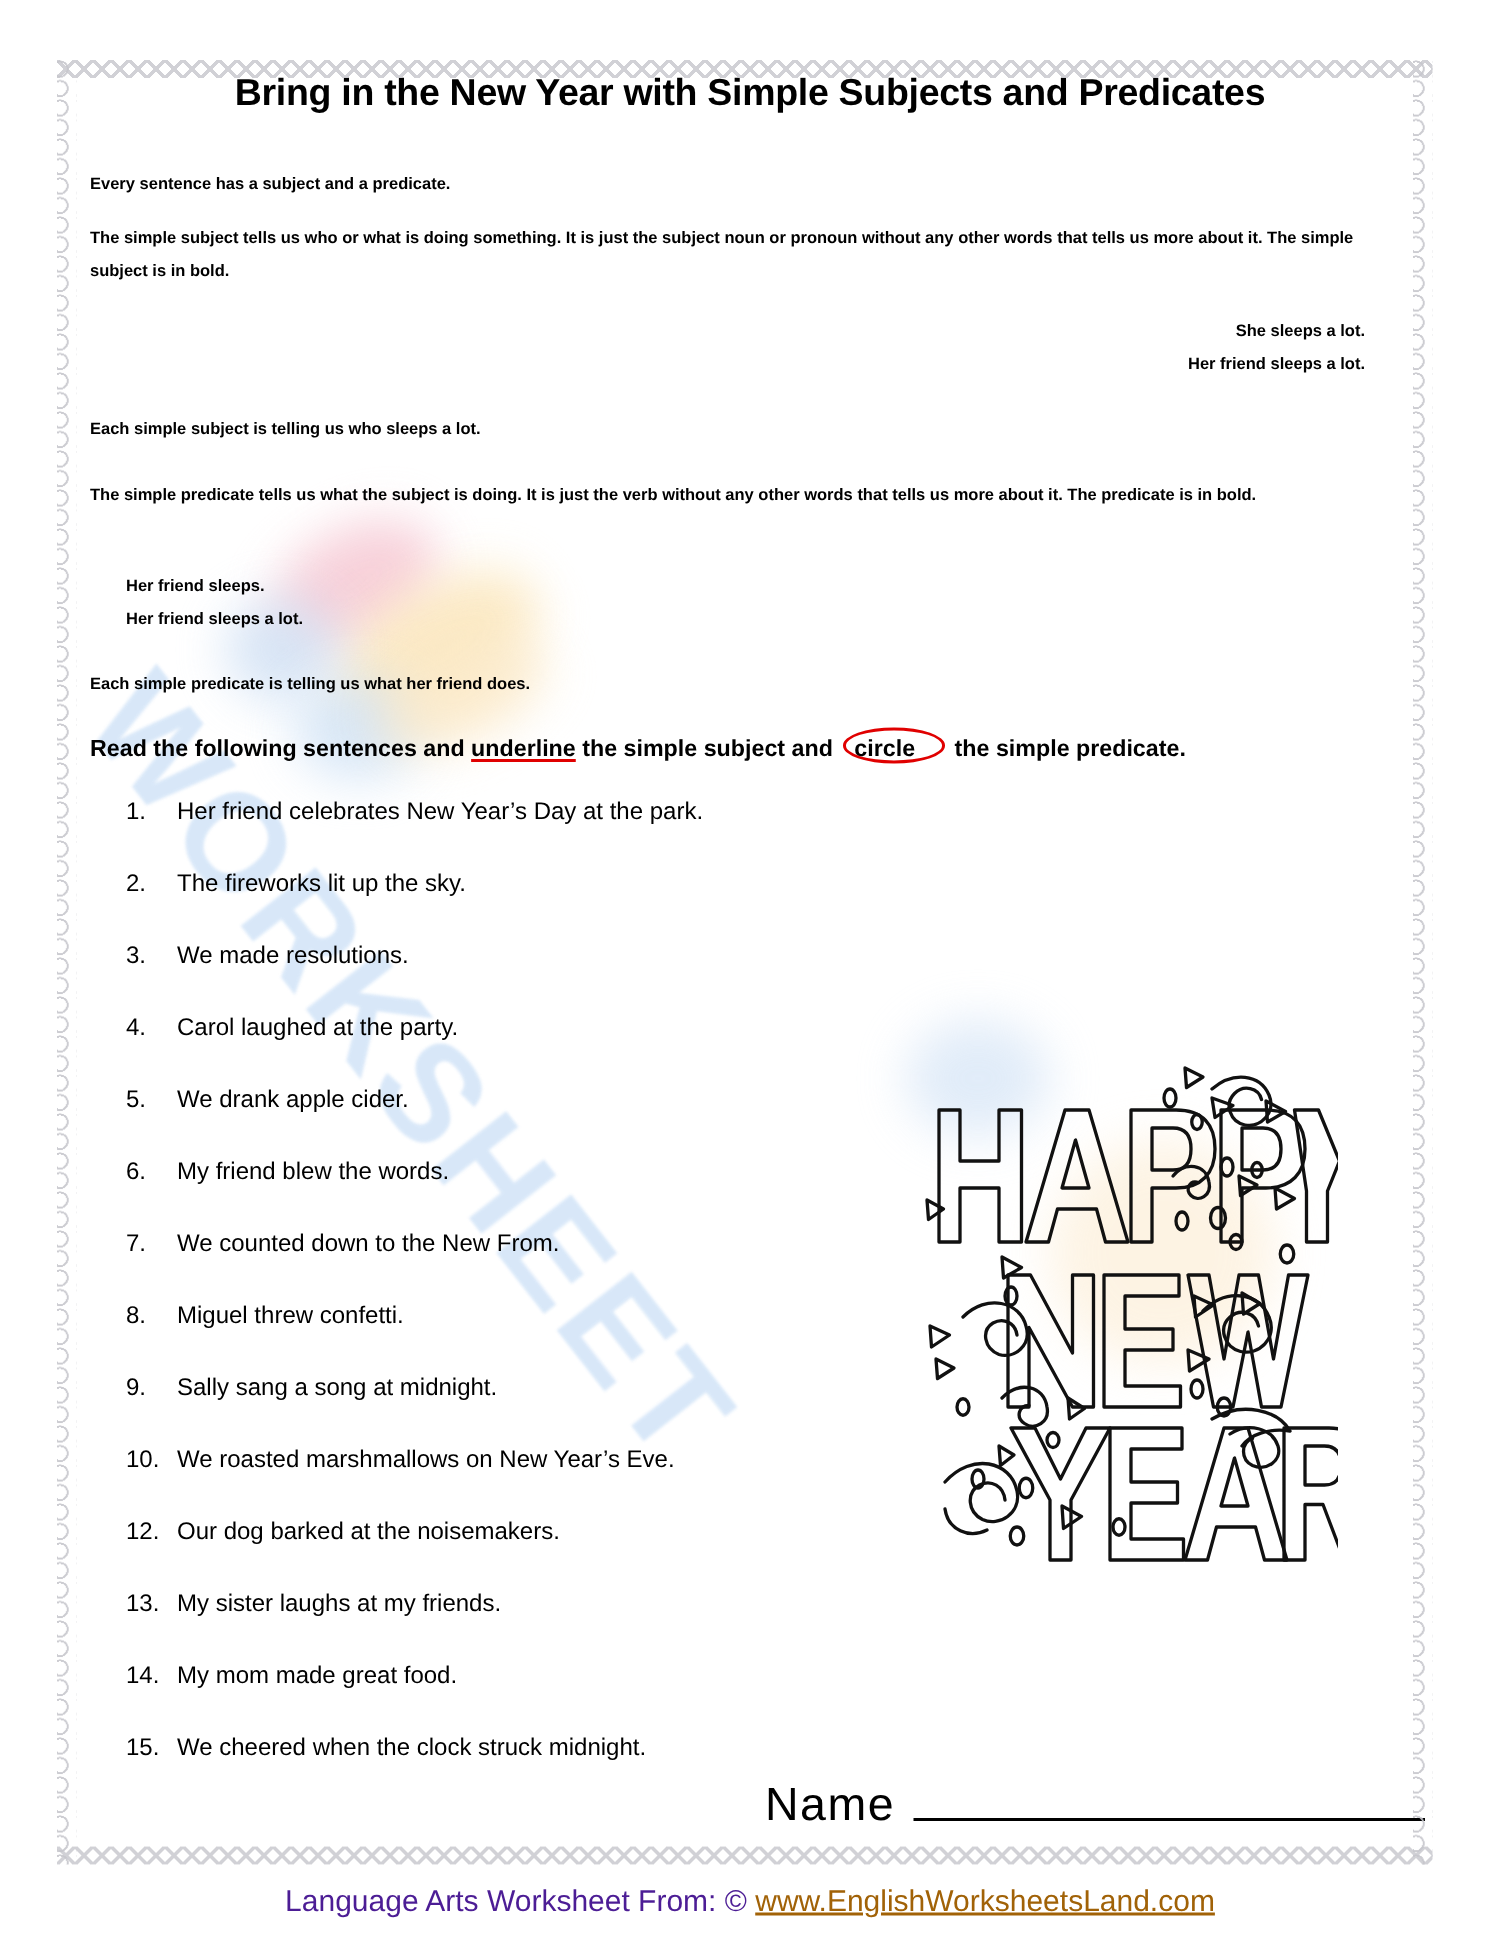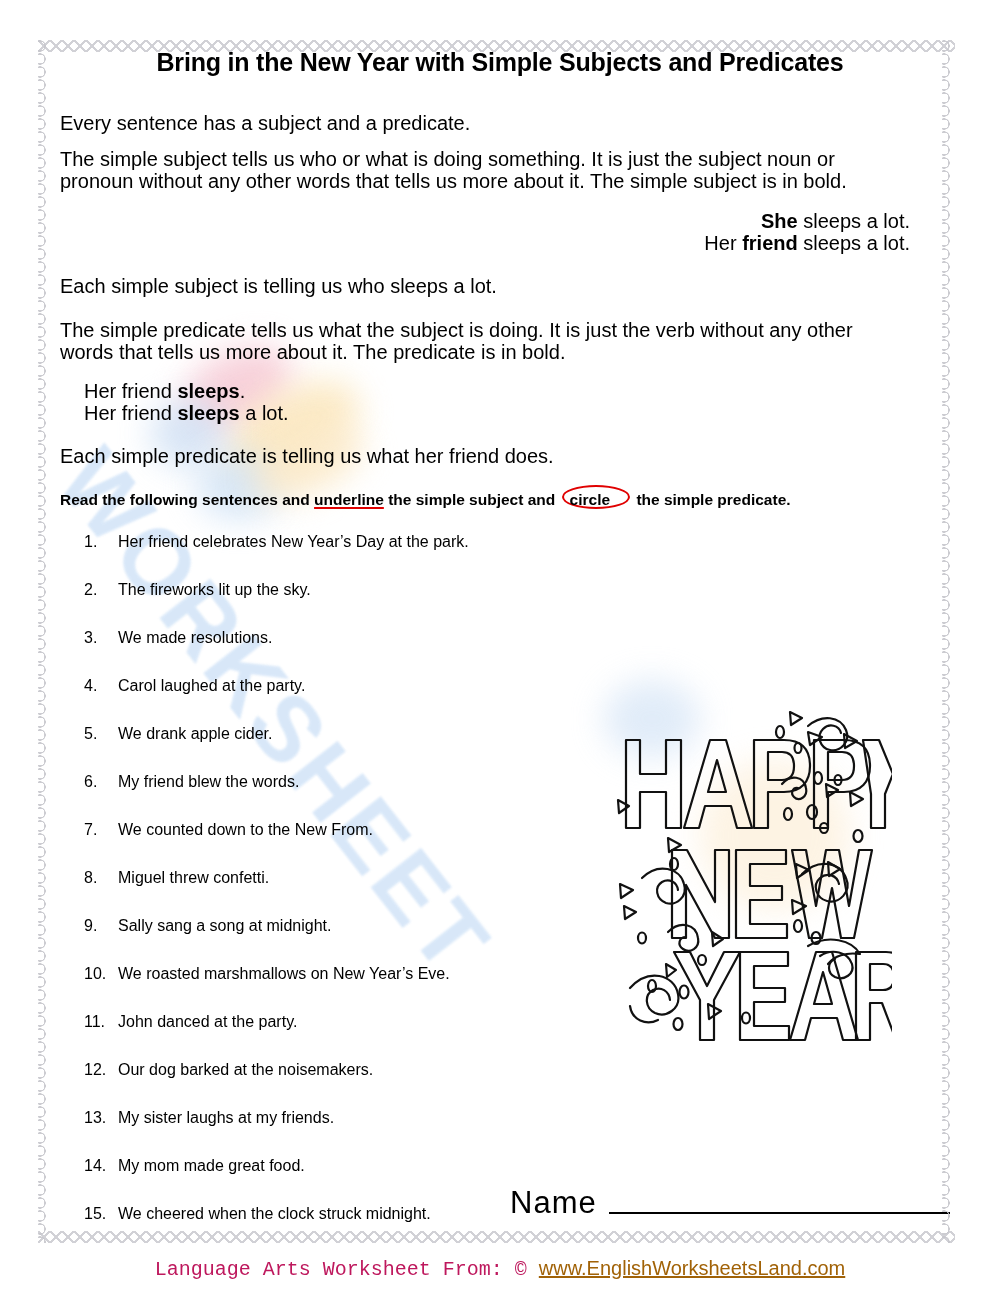--- a/index.html
+++ b/index.html
@@ -109,22 +109,23 @@
     font-size: 25px;
     font-weight: bold;
     letter-spacing: -0.2px;
     font-family: "Liberation Sans", sans-serif;
     white-space: nowrap;
   }
   .body-text {
     position: absolute;
     left: 60px;
     width: 850px;
-    font-size: 20px;
+    font-size: 11px;
     line-height: 22px;
+    font-weight: bold;
   }
   .p1 { top: 112px; }
   .p2 { top: 148px; }
   .p3 { top: 210px; text-align: right; }
   .p4 { top: 275px; }
   .p5 { top: 319px; }
   .p6 { top: 380px; margin-left: 24px; }
   .p7 { top: 445px; }
   .instruction {
     position: absolute;
@@ -219,21 +220,21 @@
   .footer {
     position: absolute;
     left: 0;
     top: 1257px;
     width: 1000px;
     text-align: center;
     font-size: 20px;
     z-index: 4;
     white-space: nowrap;
   }
-  .footer .ftext { color: #be185d; font-family: Liberation Mono, monospace; }
+  .footer .ftext { color: #4c1d95; }
   .footer .flink {
     color: #a16207;
     text-decoration: underline;
     text-decoration-thickness: 1.5px;
   }
 </style>
 </head>
 <body>
 
 <div class="blob blob-pink"></div>
@@ -314,24 +315,20 @@
         <span class="sentence-num">8.</span>
         <span class="sentence-text">Miguel threw confetti.</span>
       </div>
     <div class="sentence-row">
         <span class="sentence-num">9.</span>
         <span class="sentence-text">Sally sang a song at midnight.</span>
       </div>
     <div class="sentence-row">
         <span class="sentence-num">10.</span>
         <span class="sentence-text">We roasted marshmallows on New Year’s Eve.</span>
-      </div>
-    <div class="sentence-row">
-        <span class="sentence-num">11.</span>
-        <span class="sentence-text">John danced at the party.</span>
       </div>
     <div class="sentence-row">
         <span class="sentence-num">12.</span>
         <span class="sentence-text">Our dog barked at the noisemakers.</span>
       </div>
     <div class="sentence-row">
         <span class="sentence-num">13.</span>
         <span class="sentence-text">My sister laughs at my friends.</span>
       </div>
     <div class="sentence-row">

